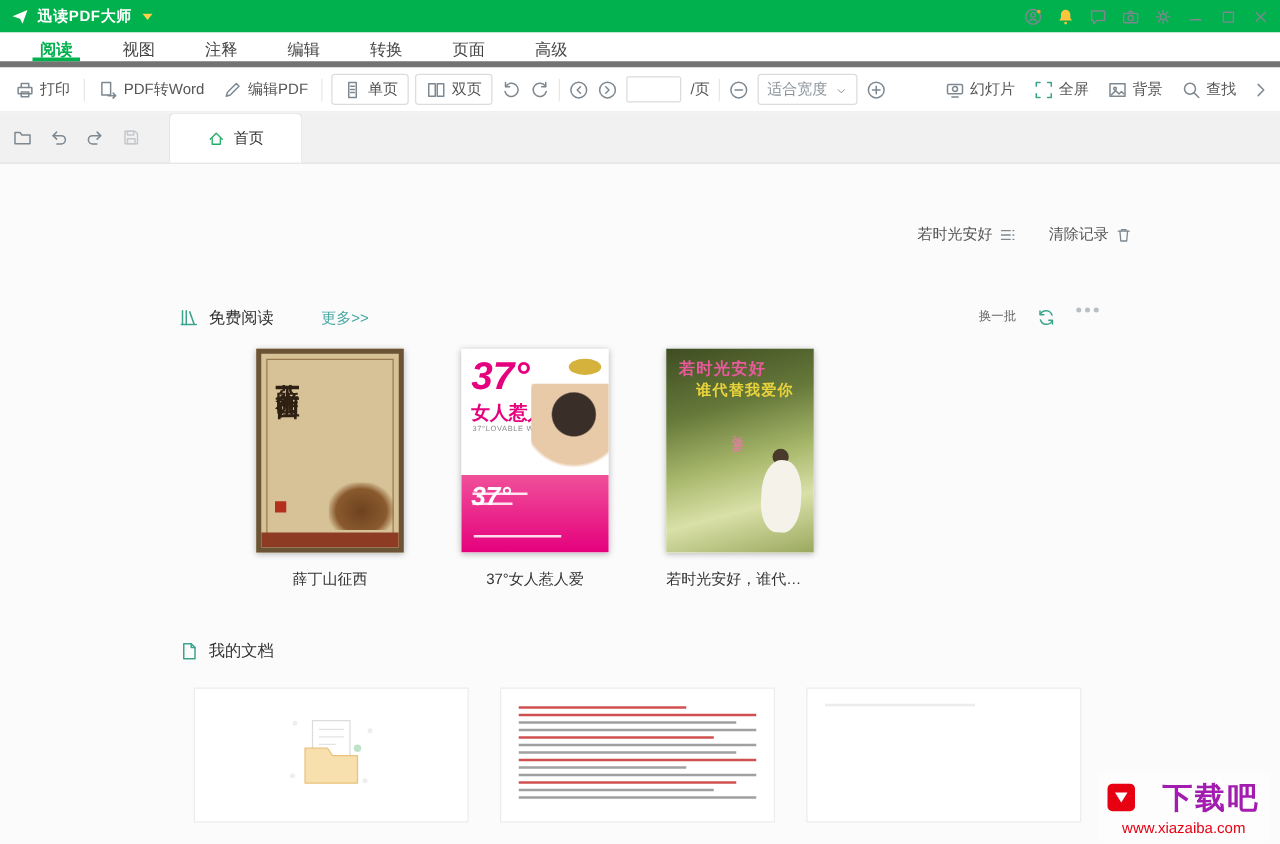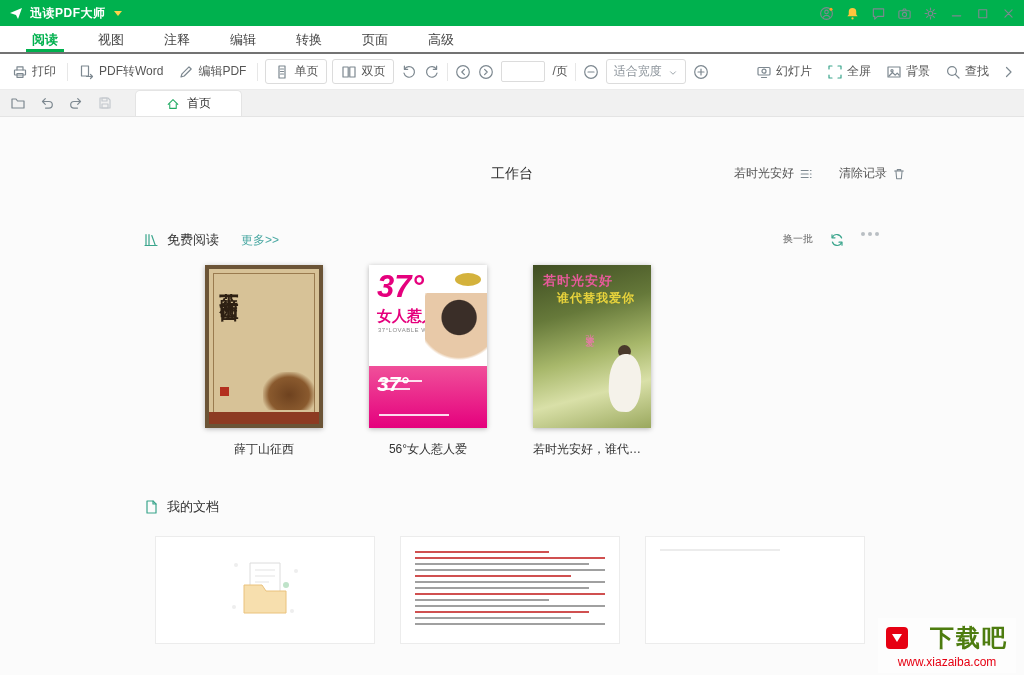--- a/index.html
+++ b/index.html
@@ -15,52 +15,52 @@
   .tb-right .ic { width:15px; height:15px; }
   .tb-right svg { stroke:#fff; fill:none; stroke-width:1.2; stroke-linecap:round; stroke-linejoin:round; }
   .winctl svg { stroke-width:1.4; }
 
   .ic { width:16px; height:16px; display:block; }
   .ic svg { width:100%; height:100%; stroke:#7d8890; fill:none; stroke-width:1.2; stroke-linecap:round; stroke-linejoin:round; }
   .ic.teal svg { stroke:#3aa58c; }
   .ic.pale svg { stroke:#c3c8cd; }
 
   
-  .menubar { height:28px; background:#fff; display:flex; align-items:stretch; padding-left:12px; border-bottom:2px solid #737373; }
+  .menubar { height:28px; background:#fff; display:flex; align-items:stretch; padding-left:12px; border-bottom:5px solid #737373; }
   .menu-tab { padding:0 20px; font-size:13px; color:#444; line-height:27px; position:relative; cursor:default; }
   .menu-tab.active { color:#00b14e; font-weight:bold; }
   .menu-tab.active::after { content:""; position:absolute; left:14px; right:14px; bottom:0; height:3px; background:#00b14e; }
 
   
   .toolbar { height:36px; background:#fff; border-bottom:1px solid #ececec; display:flex; align-items:center; padding:0 8px; gap:7px; font-size:12px; color:#555; }
   .tool-btn { display:flex; align-items:center; gap:4px; padding:3px 4px; white-space:nowrap; }
   .sep { width:1px; height:18px; background:#e7e7e7; }
   .seg { display:flex; gap:5px; }
   .seg .tool-btn { border:1px solid #dcdcdc; border-radius:3px; padding:3px 8px; }
   .page-input { width:44px; height:21px; border:1px solid #dcdcdc; border-radius:2px; font-size:12px; text-align:center; color:#555; }
   .zoom-select { display:flex; align-items:center; gap:6px; border:1px solid #dcdcdc; border-radius:3px; padding:3px 7px; color:#8a9299; }
   .zoom-select .cd { width:10px; height:10px; }
   .push-right { margin-left:auto; }
 
   
-  .quickbar { height:27px; background:#f1f1f1; border-bottom:1px solid #e4e4e4; display:flex; align-items:stretch; padding-left:10px; }
+  .quickbar { height:41px; background:#f1f1f1; border-bottom:1px solid #e4e4e4; display:flex; align-items:stretch; padding-left:10px; }
   .qb-icons { display:flex; align-items:center; gap:13px; }
   .home-tab { margin-left:22px; background:#fff; border:1px solid #e4e4e4; border-bottom:none; border-radius:5px 5px 0 0; display:flex; align-items:center; gap:7px; padding:0 30px; font-size:12px; color:#333; }
 
   
   .content { position:relative; height:558px; background:#fbfbfb; }
   .workbench-row { position:relative; height:20px; margin-top:48px; }
   .workbench-title { position:absolute; left:0; right:0; text-align:center; font-size:14px; color:#333; }
   .workbench-actions { position:absolute; right:118px; top:0; display:flex; gap:26px; align-items:center; font-size:12px; color:#555; }
   .wb-action { display:flex; align-items:center; gap:5px; }
   .wb-action .ic { width:14px; height:14px; }
 
   .section-head { margin:46px 145px 0 143px; display:flex; justify-content:space-between; align-items:center; }
   .sh-left { display:flex; align-items:center; gap:8px; font-size:13px; color:#333; }
-  .sh-more { font-size:12px; color:#49a8a2; margin-left:14px; }
+  .sh-more { font-size:12px; color:#49a8a2; margin-left:30px; }
   .sh-right { display:flex; align-items:flex-start; gap:16px; font-size:10px; color:#666; }
   .dots { display:flex; gap:3px; }
   .dots i { width:4px; height:4px; border-radius:50%; background:#b9bec3; }
 
   .books-row { display:flex; gap:46px; margin:16px 0 0 205px; }
   .book { width:118px; display:flex; flex-direction:column; align-items:center; }
   .cover { width:118px; height:163px; position:relative; overflow:hidden; box-shadow:0 1px 5px rgba(0,0,0,.28); }
   .book-title { margin-top:13px; font-size:12px; color:#333; max-width:118px; white-space:nowrap; overflow:hidden; text-overflow:ellipsis; }
 
   
@@ -107,21 +107,21 @@
   .tline { height:2px; margin:4px 14px; background:#a0a0a0; }
   .tline.red { background:#d05050; }
   .tline.w1 { margin-right:30px; } .tline.w2 { margin-right:70px; } .tline.w3 { margin-right:48px; }
   .doc3-faint { position:absolute; top:12px; left:14px; width:120px; height:2px; background:#ececec; }
 
   
   .watermark { position:absolute; right:8px; bottom:2px; text-align:center; padding:4px 8px; background:rgba(255,255,255,.55); }
   .wm-row { display:flex; align-items:center; gap:6px; justify-content:center; }
   .wm-logo { width:22px; height:22px; background:#e60012; border-radius:4px; position:relative; }
   .wm-logo::after { content:""; position:absolute; left:6px; top:7px; border-left:5px solid transparent; border-right:5px solid transparent; border-top:8px solid #fff; }
-  .wm-title { color:#4d7c0f; font-size:24px; font-weight:bold; letter-spacing:2px;margin-left:16px; }
+  .wm-title { color:#a21caf; font-size:24px; font-weight:bold; letter-spacing:2px;margin-left:16px; }
   .wm-url { color:#e60012; font-size:12px; margin-top:1px; }
 </style>
 </head>
 <body>
 
 <div class="titlebar">
   <div class="tb-left">
     <span class="ic">
       <svg viewBox="0 0 16 16">
           <path d="M2 8l12-5-4 11-2-4-6-2z" fill="#ffffff" stroke="none"></path>
@@ -323,21 +323,20 @@
           <path d="M2.5 8.5L8 3l5.5 5.5" stroke="#21ab63"></path>
           <path d="M4.3 7.8V13h7.4V7.8" stroke="#21ab63"></path>
         </svg></span>
     <span>首页</span>
   </div>
 </div>
 
 <div class="content">
 
   <div class="workbench-row">
-    <div class="workbench-title">工作台</div>
     <div class="workbench-actions">
       <div class="wb-action">
         <span>若时光安好</span>
         <span class="ic"><svg viewBox="0 0 16 16">
               <path d="M2.5 4h8M2.5 8h8M2.5 12h8M13 4h.8M13 8h.8M13 12h.8"></path>
             </svg></span>
       </div>
       <div class="wb-action">
         <span>清除记录</span>
         <span class="ic"><svg viewBox="0 0 16 16">
@@ -391,21 +390,21 @@
         <div class="c2-sub">37°LOVABLE WOMAN</div>
         <div class="c2-gold"></div>
         <div class="c2-photo"></div>
         <div class="c2-band">
           <div class="c2-band-deg">37°</div>
           <div class="c2-line" style="top:14px; right:10px; width:44px;"></div>
           <div class="c2-line" style="top:22px; right:22px; width:32px;"></div>
           <div class="c2-line" style="bottom:12px; left:10px; width:70px;"></div>
         </div>
       </div>
-      <div class="book-title">56°女人惹人爱</div>
+      <div class="book-title">37°女人惹人爱</div>
     </div>
 
     <div class="book">
       <div class="cover cover3">
         <div class="c3-l1">若时光安好</div>
         <div class="c3-l2">谁代替我爱你</div>
         <div class="c3-author">张宝爱</div>
         <div class="c3-head"></div>
         <div class="c3-girl"></div>
       </div>

